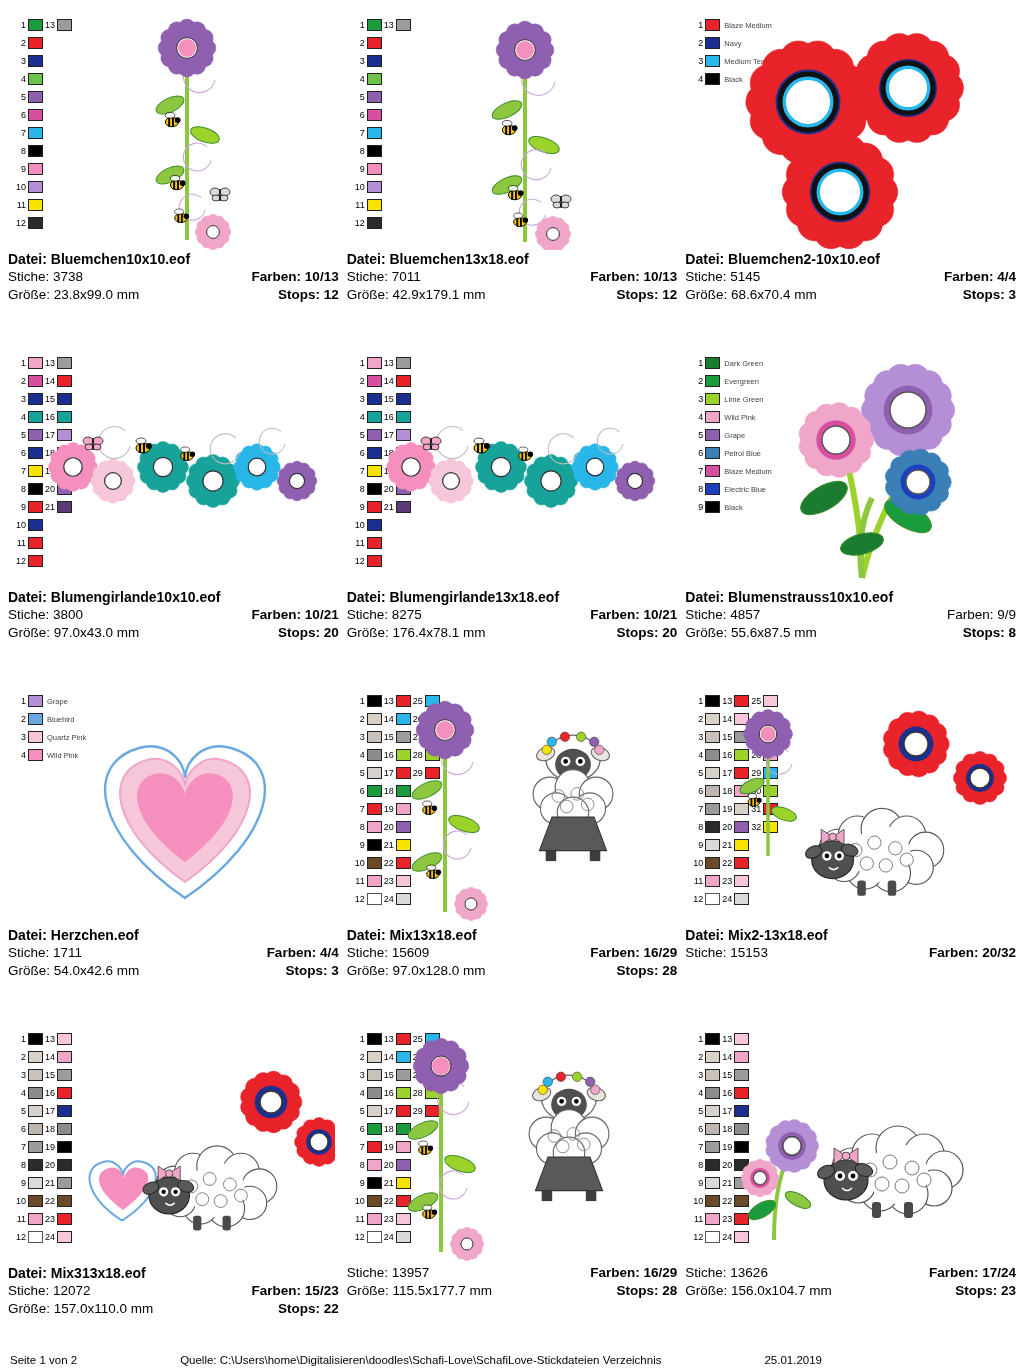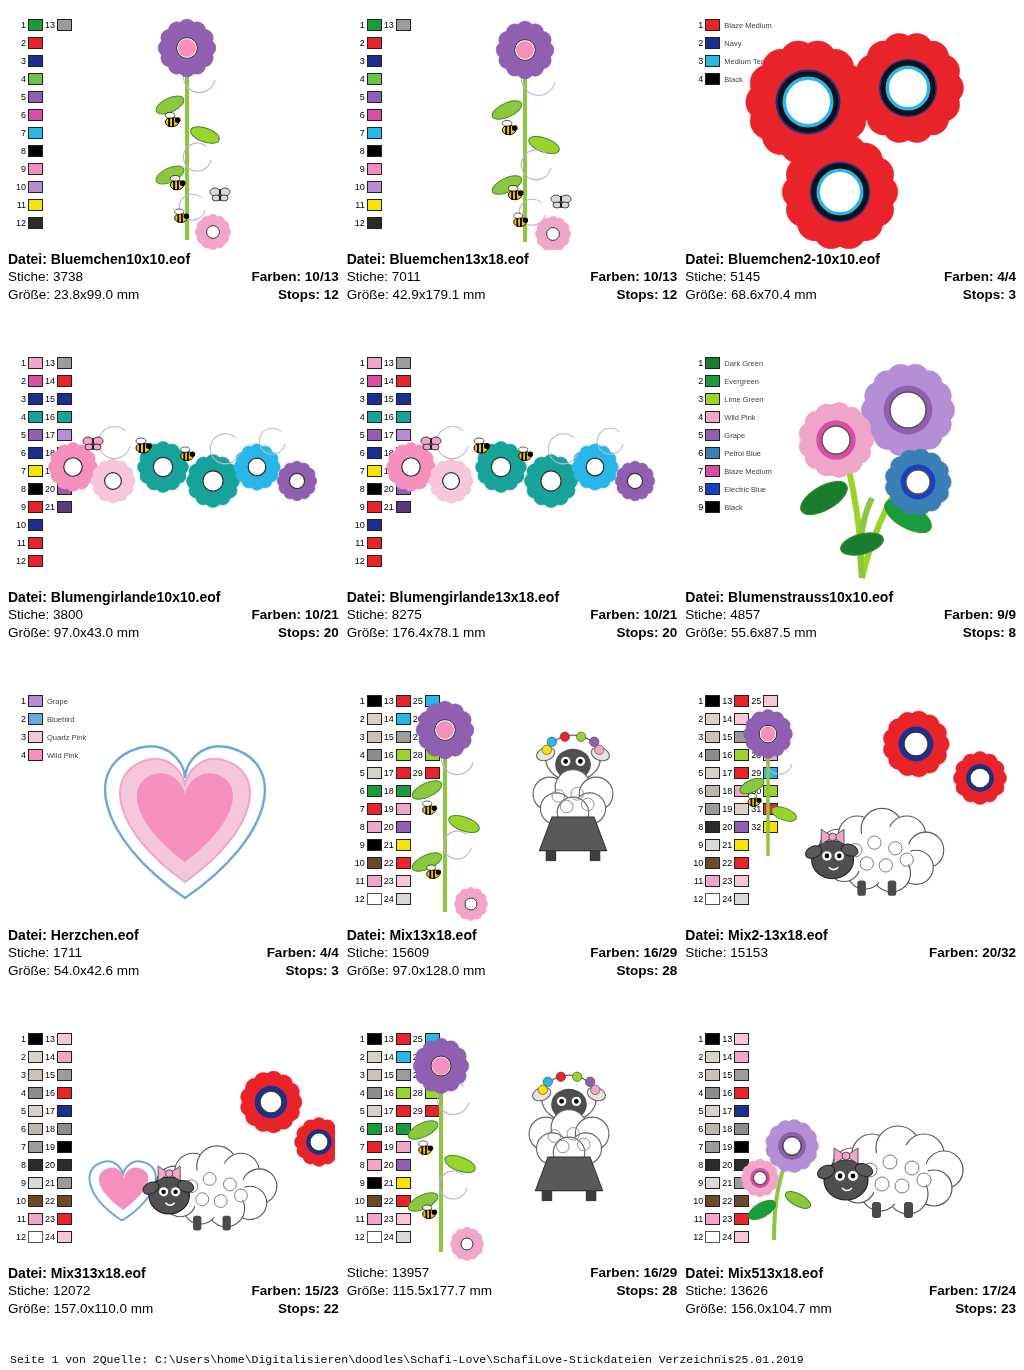--- a/index.html
+++ b/index.html
@@ -22,22 +22,22 @@
   .idx { width:14px; text-align:right; font-size:9px; line-height:9px; padding-right:2px; color:#000; }
   .sw { width:15px; height:12px; border:1px solid #222; }
   .sw.named { margin-right:4px; }
   .cname { font-size:7.5px; color:#444; white-space:nowrap; }
   .preview { position:absolute; right:4px; top:0px; width:300px; height:240px; }
   .caption { font-size:13.5px; line-height:18px; }
   .cap-line { display:flex; justify-content:space-between; }
   .cap-title { font-weight:bold; font-size:14px; }
   .footer {
     position:absolute; bottom:4px; left:0; width:832px;
-    display:flex; justify-content:flex-start; padding: 0 10px;
-    font-size:11.5px; color:#000;font-family:Liberation Mono, monospace;
+    display:flex; justify-content:space-between; padding: 0 10px;
+    font-size:11.5px; color:#000;
   }
   .footer .mid { font-size:11.5px; }
   svg { display:block; }
 </style>
 </head>
 <body>
 
 <div class="sheet">
   <div class="grid" id="grid">
       <div class="cell">
@@ -975,21 +975,21 @@
               <circle cx="206" cy="134" r="12" fill="#ffffff" stroke="#555" stroke-width="1.4"></circle>
             </svg>
           </div>
         </div>
         <div class="caption">
           <div class="cap-line">
             <span class="cap-title">Datei: Blumenstrauss10x10.eof</span>
           </div>
           <div class="cap-line">
             <span>Stiche: 4857</span>
-            <span style="font-weight:bold">Farben: 9/9</span>
+            <span style="font-weight:normal">Farben: 9/9</span>
           </div>
           <div class="cap-line">
             <span>Größe: 55.6x87.5 mm</span>
             <span style="font-weight:bold">Stops: 8</span>
           </div>
         </div>
       </div>
       <div class="cell">
         <div class="art-area">
           <div class="swatch-block">
@@ -2081,23 +2081,20 @@
                   <path d="M0 0 L-12 -8 L-12 8 Z" fill="#f0a6c8" stroke="#333" stroke-width="0.8"></path>
                   <path d="M0 0 L12 -8 L12 8 Z" fill="#f0a6c8" stroke="#333" stroke-width="0.8"></path>
                   <circle cx="0" cy="0" r="4" fill="#f0a6c8" stroke="#333" stroke-width="0.8"></circle>
                 </g>
               </g>
             </svg>
           </div>
         </div>
         <div class="caption">
           <div class="cap-line">
-            <span class="cap-title">Datei: Mix513x18.eof</span>
-          </div>
-          <div class="cap-line">
             <span>Stiche: 13626</span>
             <span style="font-weight:bold">Farben: 17/24</span>
           </div>
           <div class="cap-line">
             <span>Größe: 156.0x104.7 mm</span>
             <span style="font-weight:bold">Stops: 23</span>
           </div>
         </div>
       </div>
     </div>

